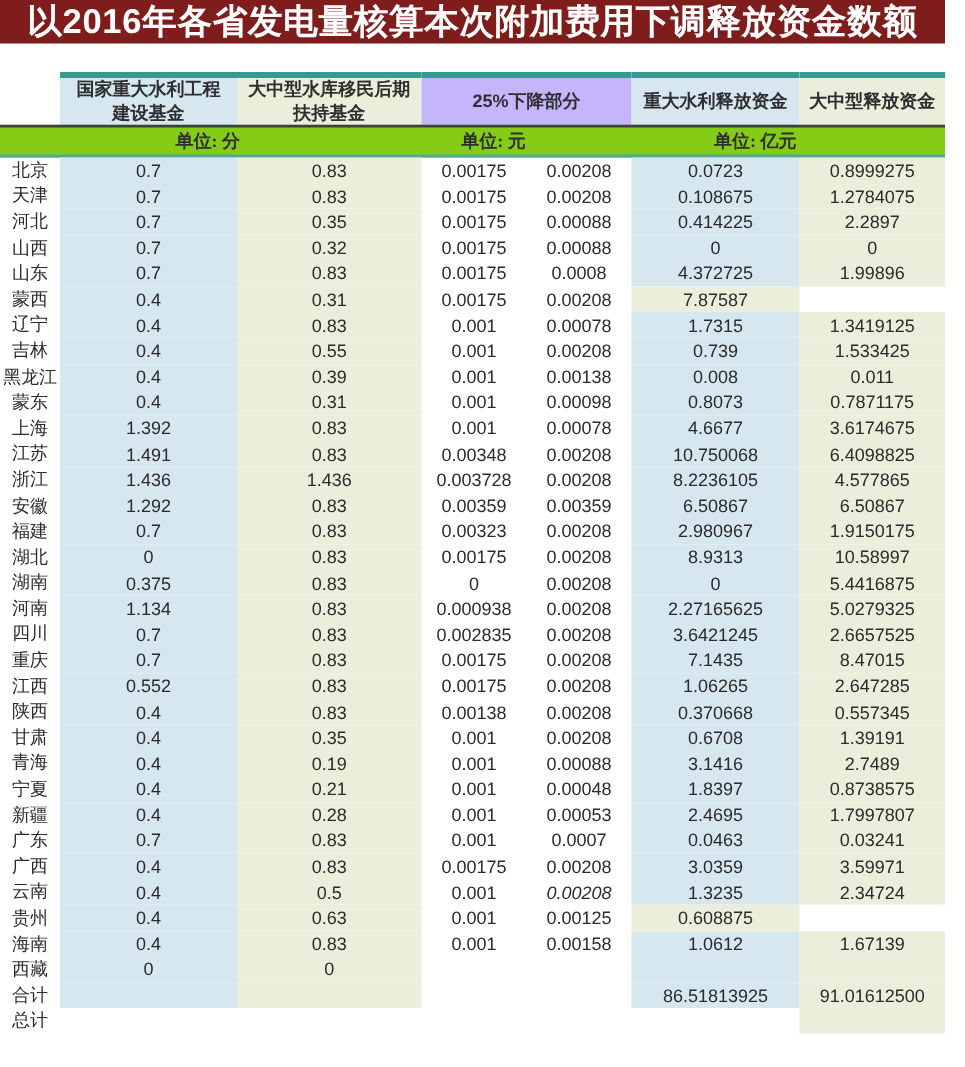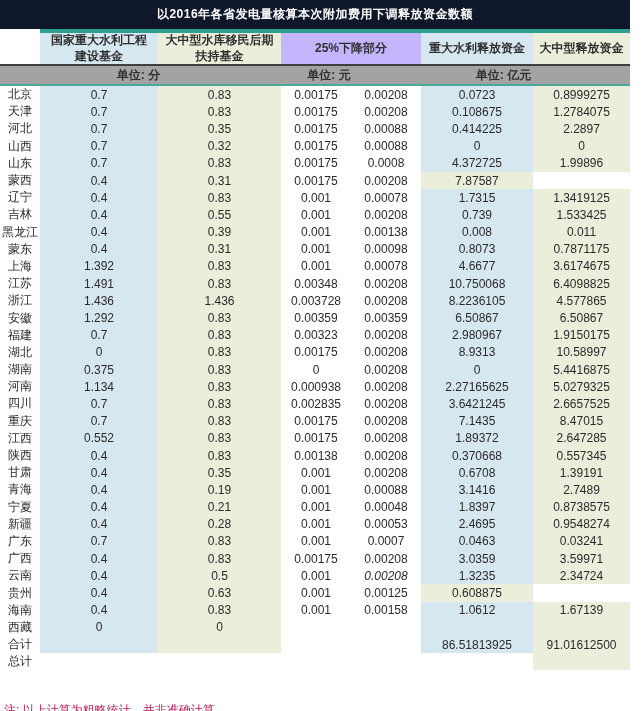--- a/index.html
+++ b/index.html
@@ -1,47 +1,48 @@
 <!DOCTYPE html>
 <html><head>
 <meta charset="utf-8">
 <style>
   html,body{margin:0;padding:0;background:#ffffff;}
   body{width:643px;height:711px;overflow:hidden;font-family:"Liberation Sans",sans-serif;-webkit-font-smoothing:antialiased;}
   .page{width:643px;height:711px;position:relative;background:#fff;}
   .content{width:630px;}
 
   .title-bar{
-    width:630px;height:29px;background:#0f172a;color:#ffffff;
-    font-size:12px;font-weight:bold;text-align:center;line-height:29px;
+    width:630px;height:29px;background:#7f1d1d;color:#ffffff;
+    font-size:23px;font-weight:bold;text-align:center;line-height:29px;
     letter-spacing:0.5px;white-space:nowrap;
   }
 
   .header-row{
     display:grid;
     grid-template-columns:40px 118px 123px 140px 112px 97px;
-    height:35px;width:551px;
+    height:35px;width:551px;margin-top:19px;
   }
   .hc{
     display:flex;align-items:center;justify-content:center;text-align:center;
     font-size:12px;font-weight:bold;color:#2f2f2f;line-height:1.26;
     border-top:4px solid #2f9e90;box-sizing:border-box;padding:0 6px;
   }
   .hc.h-prov{border-top:none;background:#fff;}
   .bg-blue{background:#d6e7ef;}
   .bg-green{background:#eaeedb;}
   .bg-white{background:#c4b5fd;}
 
   .unit-row{
     display:grid;
     grid-template-columns:40px 241px 140px 209px;
     height:22px;width:630px;box-sizing:border-box;
     border-top:2px solid #3f3f3f;
     border-bottom:2px solid #4ba99b;
-    background:#a3a3a3;
+    background:#84cc16;
+    font-family:Liberation Serif, serif;
   }
   .uc{
     display:flex;align-items:center;justify-content:center;
     font-size:12px;font-weight:bold;color:#2f2f2f;white-space:nowrap;
   }
   .uc span{transform:translateX(-22px);display:inline-block;}
 
   .tbody{width:630px;}
   .trow{
     display:grid;
@@ -275,21 +276,21 @@
           <div class="td">0.00208</div>
           <div class="td bg-blue">7.1435</div>
           <div class="td bg-green">8.47015</div>
         </div>
         <div class="trow">
           <div class="td prov">江西</div>
           <div class="td bg-blue">0.552</div>
           <div class="td bg-green">0.83</div>
           <div class="td">0.00175</div>
           <div class="td">0.00208</div>
-          <div class="td bg-blue">1.89372</div>
+          <div class="td bg-blue">1.06265</div>
           <div class="td bg-green">2.647285</div>
         </div>
         <div class="trow">
           <div class="td prov">陕西</div>
           <div class="td bg-blue">0.4</div>
           <div class="td bg-green">0.83</div>
           <div class="td">0.00138</div>
           <div class="td">0.00208</div>
           <div class="td bg-blue">0.370668</div>
           <div class="td bg-green">0.557345</div>
@@ -321,21 +322,21 @@
           <div class="td bg-blue">1.8397</div>
           <div class="td bg-green">0.8738575</div>
         </div>
         <div class="trow">
           <div class="td prov">新疆</div>
           <div class="td bg-blue">0.4</div>
           <div class="td bg-green">0.28</div>
           <div class="td">0.001</div>
           <div class="td">0.00053</div>
           <div class="td bg-blue">2.4695</div>
-          <div class="td bg-green">0.9548274</div>
+          <div class="td bg-green">1.7997807</div>
         </div>
         <div class="trow">
           <div class="td prov">广东</div>
           <div class="td bg-blue">0.7</div>
           <div class="td bg-green">0.83</div>
           <div class="td">0.001</div>
           <div class="td">0.0007</div>
           <div class="td bg-blue">0.0463</div>
           <div class="td bg-green">0.03241</div>
         </div>

